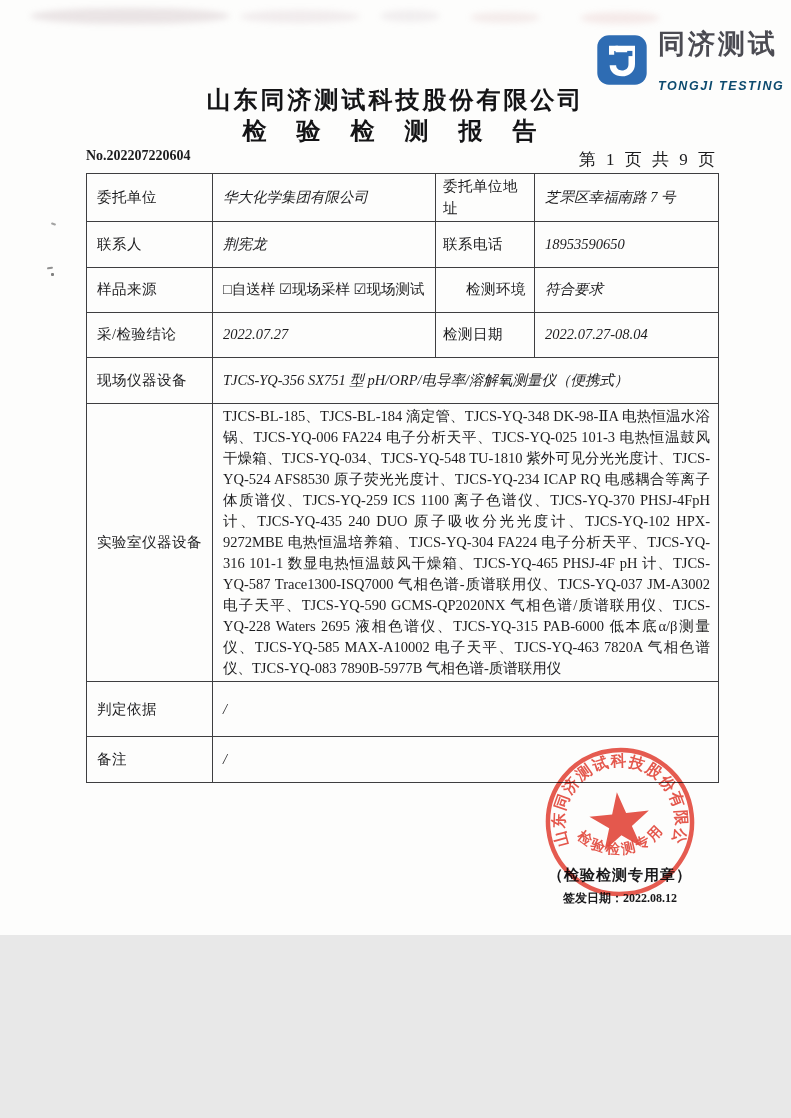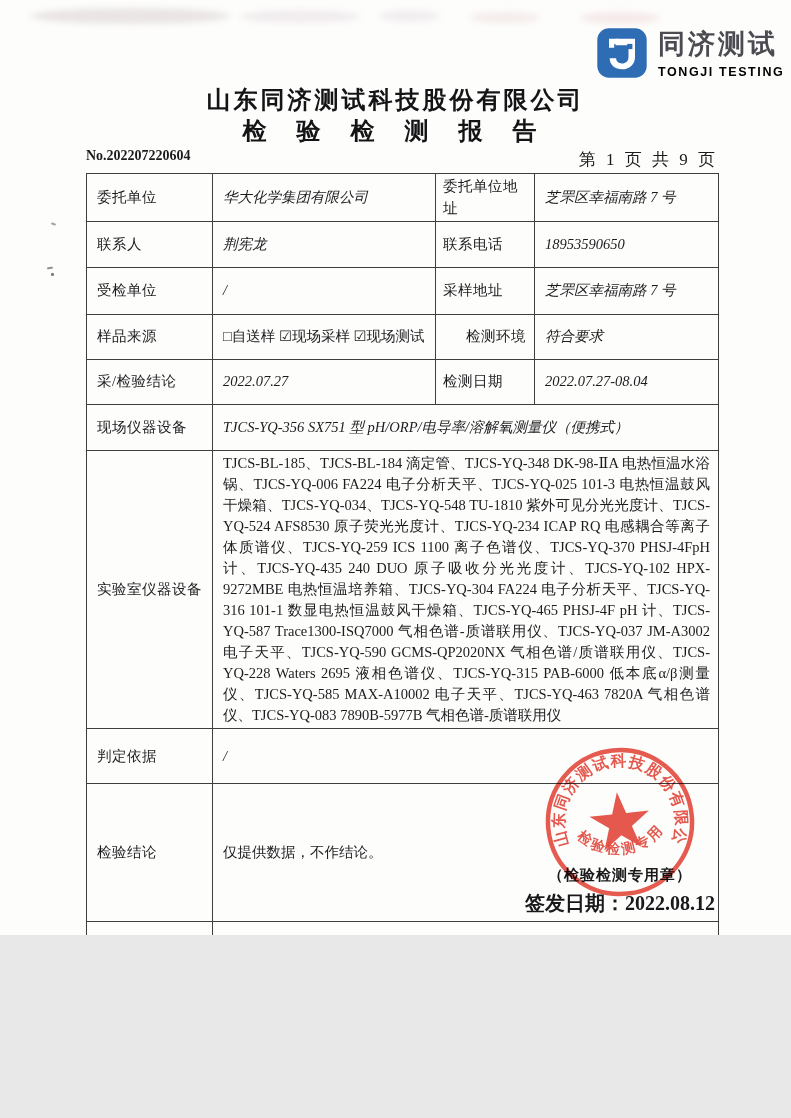--- a/index.html
+++ b/index.html
@@ -8,21 +8,21 @@
     font-family:"Liberation Serif","DejaVu Serif",serif;color:#1c1c1e;
   }
   
   .smudge{position:absolute;border-radius:50%;filter:blur(3px);}
   .speck{position:absolute;background:#4a4a4a;border-radius:1px;}
 
   
   .logo{position:absolute;left:596px;top:26px;display:flex;align-items:center;gap:10px;}
   .logo-mark{width:52px;height:52px;display:block;}
   .logo-cn{font-size:27px;letter-spacing:3px;color:#4b4b52;font-family:"Liberation Sans","DejaVu Sans",sans-serif;font-weight:600;}
-  .logo-en{font-size:12.5px;letter-spacing:1.6px;color:#000000;font-family:"Liberation Sans","DejaVu Sans",sans-serif;font-weight:700;margin-top:3px;}
+  .logo-en{font-size:12.5px;letter-spacing:1.6px;color:#0c4a6e;font-family:"Liberation Sans","DejaVu Sans",sans-serif;font-weight:700;margin-top:17px;font-style:italic;}
 
   .company-title{position:absolute;left:0;top:84px;width:791px;text-align:center;
     font-size:24px;font-weight:bold;letter-spacing:3px;color:#141416;}
   .report-title{position:absolute;left:0;top:115px;width:791px;text-align:center;
     font-size:24px;font-weight:bold;letter-spacing:12px;color:#141416;}
 
   .meta-row{position:absolute;left:86px;top:148px;width:632px;display:flex;justify-content:space-between;}
   .report-no{font-size:14px;font-weight:bold;}
   .page-info{font-size:17px;letter-spacing:3px;}
 
@@ -38,21 +38,21 @@
   td.checkboxes{font-size:13.5px;padding-left:7px;padding-right:2px;letter-spacing:0;}
   td.labval{text-align:justify;line-height:21.8px;padding:6px 12px;font-size:14px;vertical-align:middle;}
   td.conclusion{vertical-align:top;padding-top:32px;padding-left:15px;}
 
   
   .stamp{position:absolute;left:540px;top:742px;width:160px;height:160px;
     mix-blend-mode:multiply;opacity:.92;transform:rotate(-6deg);}
   .stamp-caption{position:absolute;left:510px;top:866px;width:220px;text-align:center;
     font-size:15px;font-weight:bold;letter-spacing:1px;color:#19191b;}
   .issue-date{position:absolute;left:505px;top:890px;width:230px;text-align:center;
-    font-size:20px;font-weight:bold;color:#19191b;}
+    font-size:12px;font-weight:bold;color:#19191b;}
 
   
   .sig-row{position:absolute;left:70px;top:970px;width:640px;height:90px;margin-left:13px;}
   .sig-label{position:absolute;font-size:15px;letter-spacing:1px;color:#1c1c1e;}
   .sig-approve-lbl{left:4px;top:26px;}
   .sig-review-lbl{left:262px;top:26px;}
   .sig-prepare-lbl{left:460px;top:26px;}
   .sig-script{font-family:"DejaVu Serif","Liberation Serif",serif;color:#17171a;
     position:absolute;font-weight:bold;}
   .sig-review{left:318px;top:-4px;font-size:37px;transform:rotate(-3deg) skewX(-6deg);letter-spacing:2px;}
@@ -107,26 +107,20 @@
       <td class="val">华大化学集团有限公司</td>
       <td class="lbl" style="padding-left:7px;">委托单位地址</td>
       <td class="val">芝罘区幸福南路 7 号</td>
     </tr>
     <tr class="r2">
       <td class="lbl">联系人</td>
       <td class="val">荆宪龙</td>
       <td class="lbl" style="padding-left:7px;">联系电话</td>
       <td class="val">18953590650</td>
     </tr>
-    <tr class="r3">
-      <td class="lbl">受检单位</td>
-      <td class="val">/</td>
-      <td class="lbl" style="padding-left:7px;">采样地址</td>
-      <td class="val">芝罘区幸福南路 7 号</td>
-    </tr>
     <tr class="r4">
       <td class="lbl">样品来源</td>
       <td class="checkboxes">□自送样 ☑现场采样 ☑现场测试</td>
       <td class="lbl" style="padding-left:7px;text-align:right;">检测环境</td>
       <td class="val">符合要求</td>
     </tr>
     <tr class="r5">
       <td class="lbl">采/检验结论</td>
       <td class="val">2022.07.27</td>
       <td class="lbl" style="padding-left:7px;">检测日期</td>
@@ -136,24 +130,20 @@
       <td class="lbl">现场仪器设备</td>
       <td class="val" colspan="3">TJCS-YQ-356 SX751 型  pH/ORP/电导率/溶解氧测量仪（便携式）</td>
     </tr>
     <tr class="r7">
       <td class="lbl">实验室仪器设备</td>
       <td class="labval" colspan="3">TJCS-BL-185、TJCS-BL-184 滴定管、TJCS-YQ-348 DK-98-ⅡA 电热恒温水浴锅、TJCS-YQ-006 FA224 电子分析天平、TJCS-YQ-025 101-3 电热恒温鼓风干燥箱、TJCS-YQ-034、TJCS-YQ-548 TU-1810 紫外可见分光光度计、TJCS-YQ-524 AFS8530 原子荧光光度计、TJCS-YQ-234 ICAP RQ 电感耦合等离子体质谱仪、TJCS-YQ-259 ICS 1100 离子色谱仪、TJCS-YQ-370 PHSJ-4FpH 计、TJCS-YQ-435 240 DUO 原子吸收分光光度计、TJCS-YQ-102 HPX-9272MBE 电热恒温培养箱、TJCS-YQ-304 FA224 电子分析天平、TJCS-YQ-316 101-1 数显电热恒温鼓风干燥箱、TJCS-YQ-465 PHSJ-4F pH 计、TJCS-YQ-587 Trace1300-ISQ7000 气相色谱-质谱联用仪、TJCS-YQ-037 JM-A3002 电子天平、TJCS-YQ-590 GCMS-QP2020NX 气相色谱/质谱联用仪、TJCS-YQ-228 Waters 2695 液相色谱仪、TJCS-YQ-315 PAB-6000 低本底α/β测量仪、TJCS-YQ-585 MAX-A10002 电子天平、TJCS-YQ-463 7820A 气相色谱仪、TJCS-YQ-083 7890B-5977B 气相色谱-质谱联用仪</td>
     </tr>
     <tr class="r8">
       <td class="lbl">判定依据</td>
       <td class="val" colspan="3">/</td>
-    </tr>
-    <tr class="r9">
-      <td class="lbl">检验结论</td>
-      <td class="conclusion" colspan="3">仅提供数据，不作结论。</td>
     </tr>
     <tr class="r10">
       <td class="lbl">备注</td>
       <td class="val" colspan="3">/</td>
     </tr>
   </tbody>
     </table>
 
   <div class="stamp-caption">（检验检测专用章）</div>
   <div class="issue-date">签发日期：2022.08.12</div>

